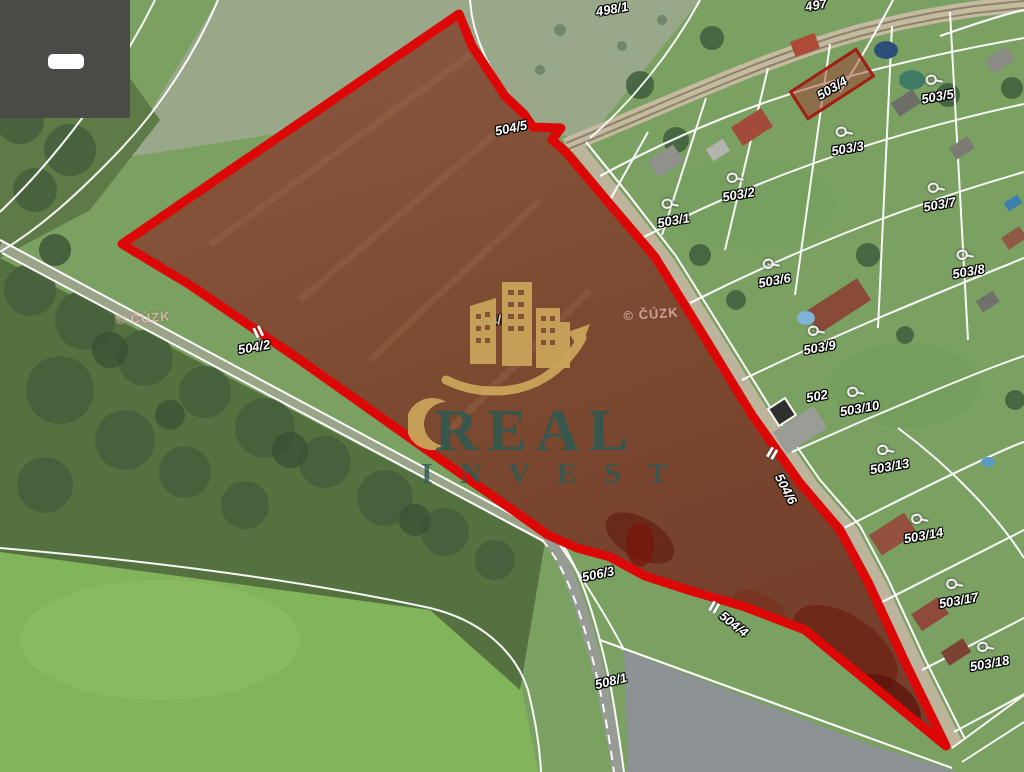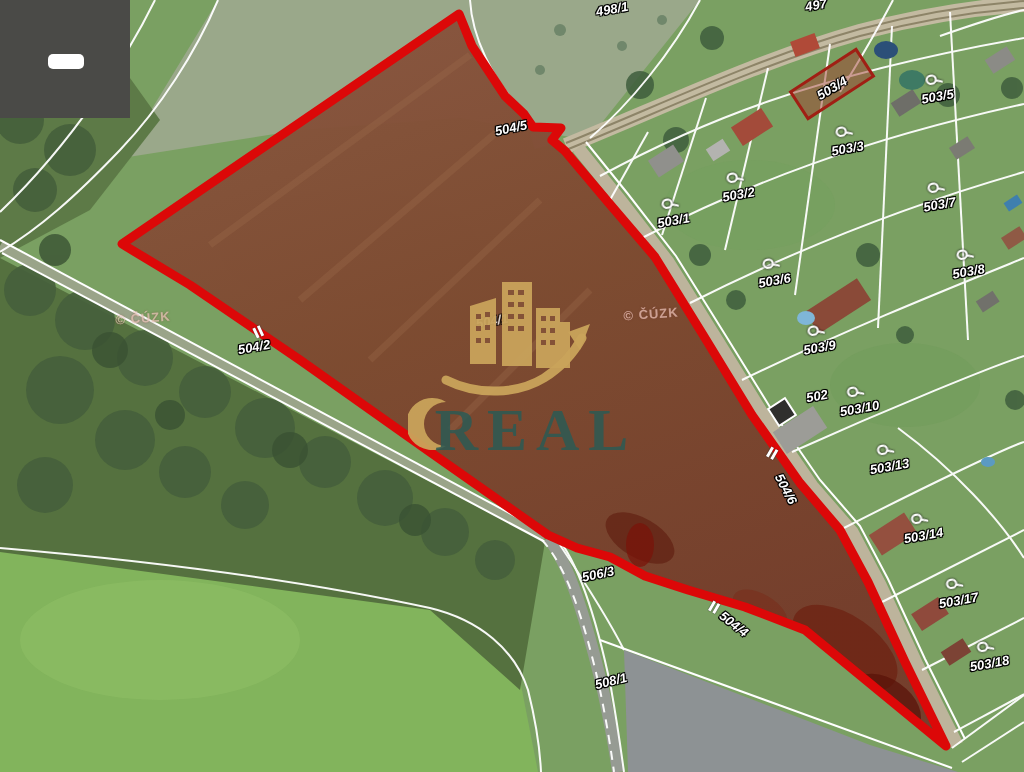--- a/index.html
+++ b/index.html
@@ -411,19 +411,20 @@
       <rect x="101" y="68" width="5" height="5"></rect>
           <rect x="110" y="68" width="5" height="5"></rect>
     </g>
     <path d="M6,108 C38,124 78,122 104,106 C120,96 132,84 142,66" stroke="#c9a35b" stroke-width="9" fill="none" stroke-linecap="round" opacity="0.95"></path>
     <polygon points="150,52 128,60 140,78" fill="#c9a35b" opacity="0.95"></polygon>
   </svg>
   <svg style="left:408px;top:398px;" width="56" height="54" viewBox="0 0 56 54">
     <path d="M38,4 A26,26 0 1 0 38,48 A20,20 0 1 1 38,4 Z" fill="#c9a35b" opacity="0.95"></path>
   </svg>
   <div class="wm-real">REAL</div>
+  <div class="wm-invest">INVEST</div>
 </div>
 
 <div class="corner-box">
   <div class="pill"></div>
 </div>
 
 </div>
 
 </body></html>

